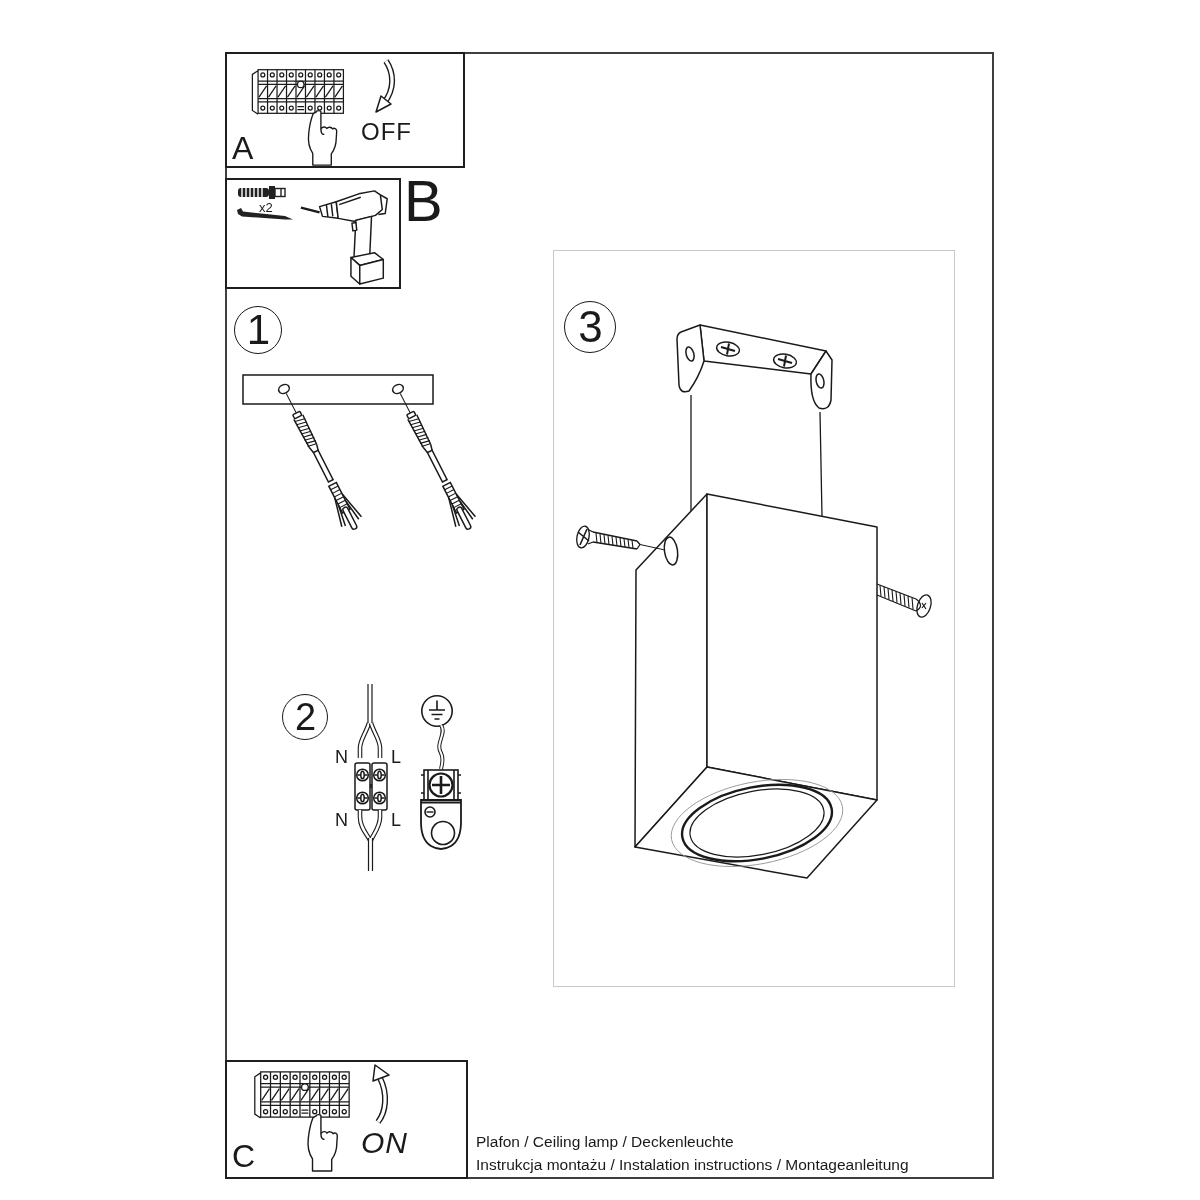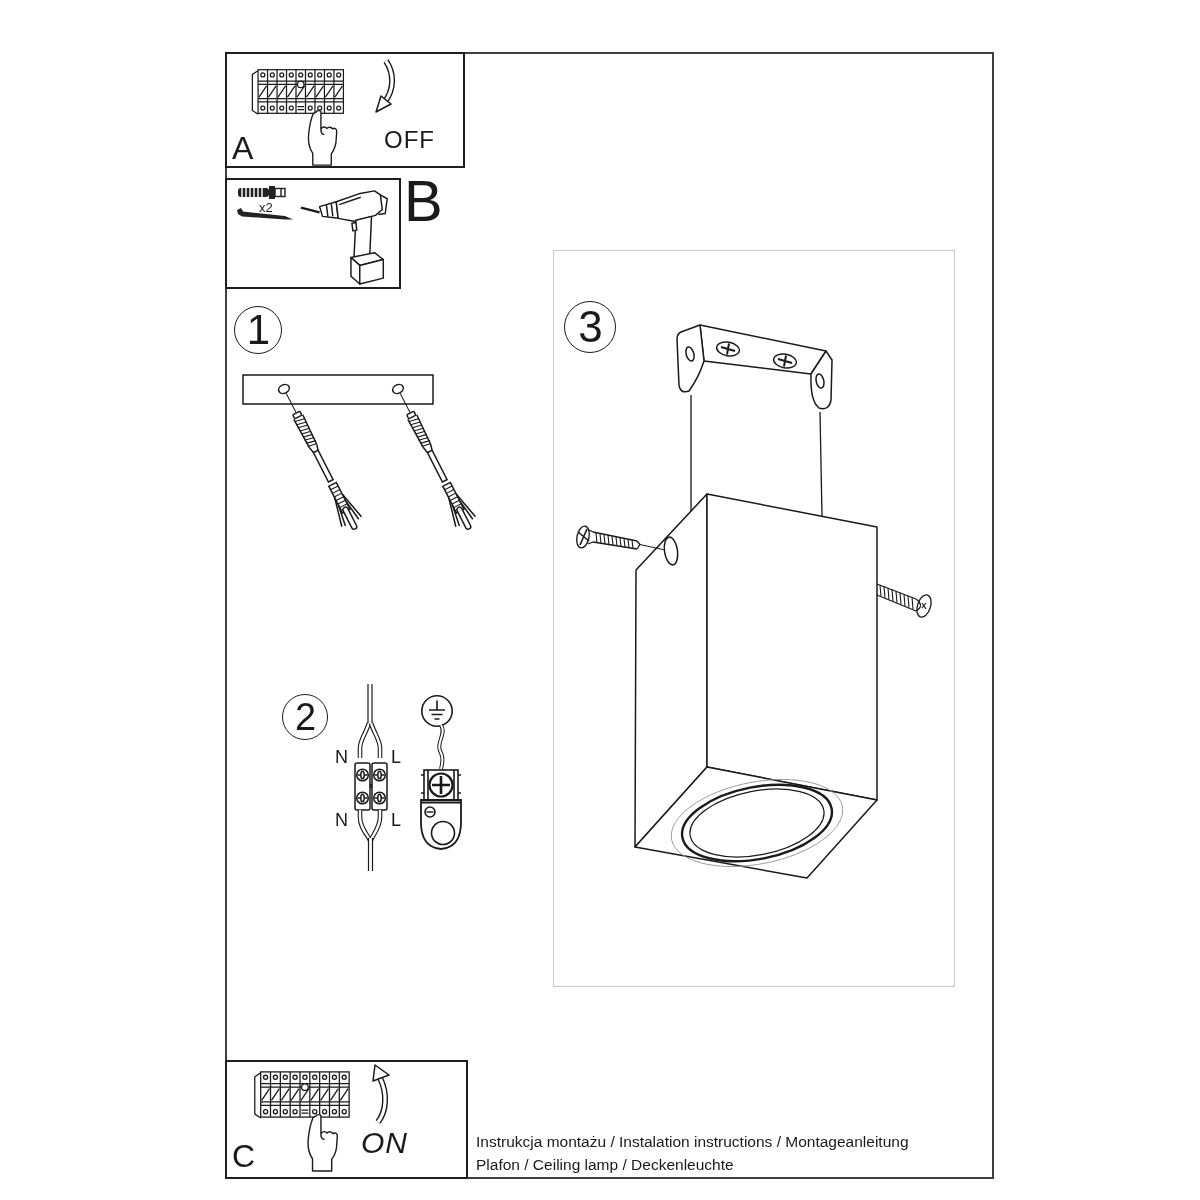--- a/index.html
+++ b/index.html
@@ -75,21 +75,21 @@
       <use href="#sym-breaker"></use>
     </svg>
   <svg class="abs" style="left:298px;top:110px;" width="44" height="56" viewBox="0 0 46 62">
       <use href="#sym-hand"></use>
     </svg>
   <svg class="abs" style="left:362px;top:57px;" width="34" height="62" viewBox="0 0 34 62">
     <path d="M24,4 C32,16 33,32 22,46" fill="none" stroke="#1a1a1a" stroke-width="6"></path>
     <path d="M24,4 C32,16 33,32 22,46" fill="none" stroke="#ffffff" stroke-width="3.2"></path>
     <path d="M14,55 L29,47 L19,39 Z" fill="#ffffff" stroke="#1a1a1a" stroke-width="1.5" stroke-linejoin="round"></path>
   </svg>
-  <span class="abs state" style="left:361px;top:126px;margin-left:23px;">OFF</span>
+  <span class="abs state" style="left:361px;top:118px;">OFF</span>
   <span class="abs letter" style="left:232px;top:130px;">A</span>
 
   <div class="abs stepbox" style="left:225px;top:178px;width:176px;height:111px;box-sizing:border-box;"></div>
   <svg class="abs" style="left:237px;top:184px;" width="50" height="18" viewBox="0 0 50 18">
     <rect x="1" y="4" width="31" height="9" rx="3" fill="#222"></rect>
     <path d="M5,4 V13 M9,4 V13 M13,4 V13 M17,4 V13 M21,4 V13 M25,4 V13" stroke="#fff" stroke-width="1.4"></path>
     <rect x="32" y="2" width="6" height="13" fill="#222"></rect>
     <rect x="38" y="4.5" width="10" height="8" fill="#fff" stroke="#222" stroke-width="1.4"></rect>
     <path d="M44,4.5 V12.5" stroke="#222" stroke-width="1.4"></path>
   </svg>
@@ -271,17 +271,17 @@
     </svg>
   <svg class="abs" style="left:362px;top:1062px;" width="32" height="64" viewBox="0 0 32 64">
     <path d="M16,60 C24,50 26,32 18,16" fill="none" stroke="#1a1a1a" stroke-width="6"></path>
     <path d="M16,60 C24,50 26,32 18,16" fill="none" stroke="#ffffff" stroke-width="3.2"></path>
     <path d="M13,3 L27,13 L11,19 Z" fill="#ffffff" stroke="#1a1a1a" stroke-width="1.5" stroke-linejoin="round"></path>
   </svg>
   <span class="abs state-on" style="left:361px;top:1126px;font-style:italic;">ON</span>
   <span class="abs letter" style="left:232px;top:1138px;">C</span>
 
   <div class="abs footer" style="left:476px;top:1130px;">
+    <div>Plafon / Ceiling lamp / Deckenleuchte</div>
     <div>Instrukcja montażu / Instalation instructions / Montageanleitung</div>
-    <div>Plafon / Ceiling lamp / Deckenleuchte</div>
   </div>
 
 </div>
 
 </body></html>

